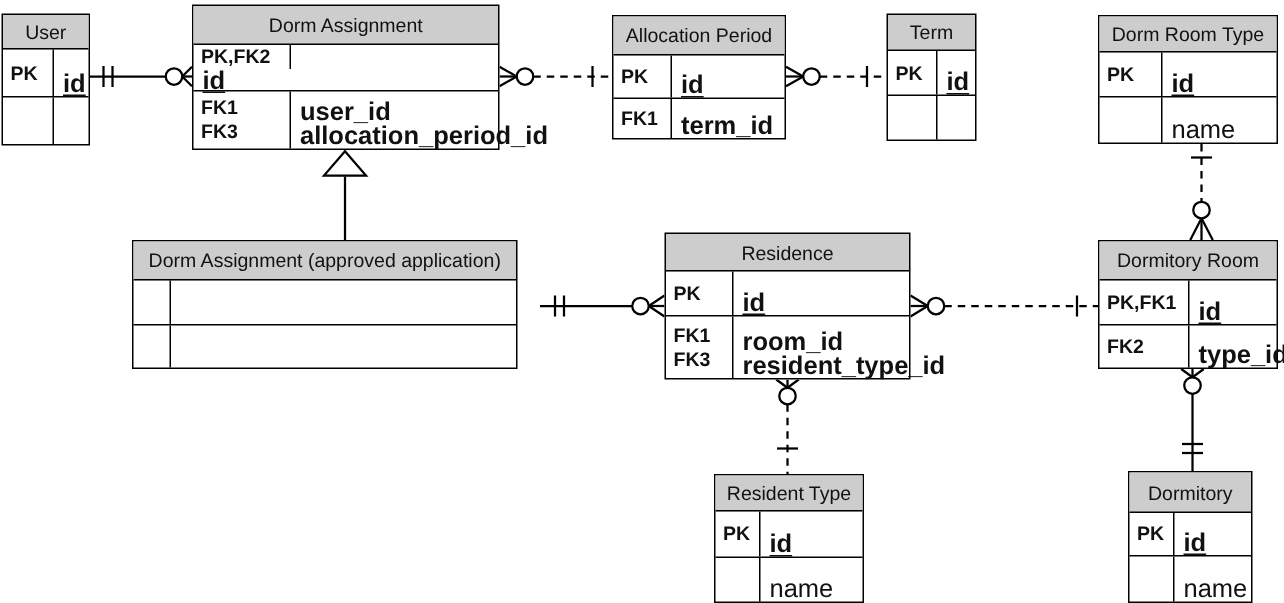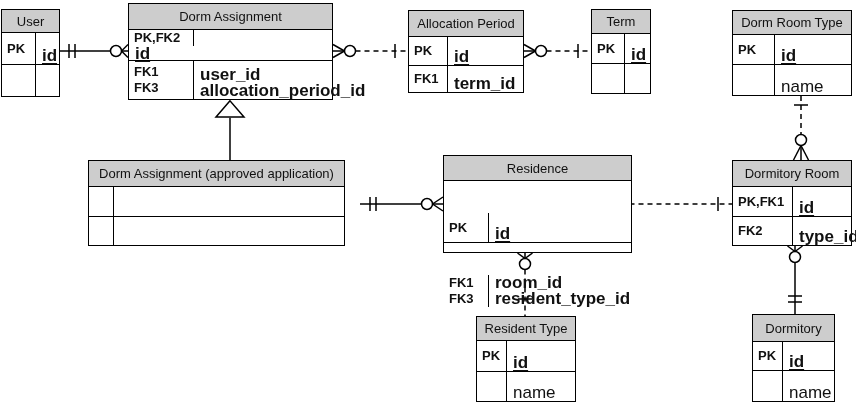--- a/index.html
+++ b/index.html
@@ -233,21 +233,21 @@
     <div class="erow" style="height:30px;">
       <div class="kcol" style="width:25px;"></div>
       <div class="acol"></div>
     </div>
     <div class="erow last">
       <div class="kcol" style="width:25px;"></div>
       <div class="acol"></div>
     </div>
   </div>
 
-  <div class="entity" style="left:443px;top:155px;width:189px;height:98px;gap:32px;">
+  <div class="entity" style="left:443px;top:155px;width:164px;height:98px;">
     <div class="ehead" style="height:25px;">Residence</div>
     <div class="erow" style="height:30px;">
       <div class="kcol" style="width:45px;">
         <div class="kline">PK</div>
       </div>
       <div class="acol">
         <div class="aline pk">id</div>
       </div>
     </div>
     <div class="erow last">

